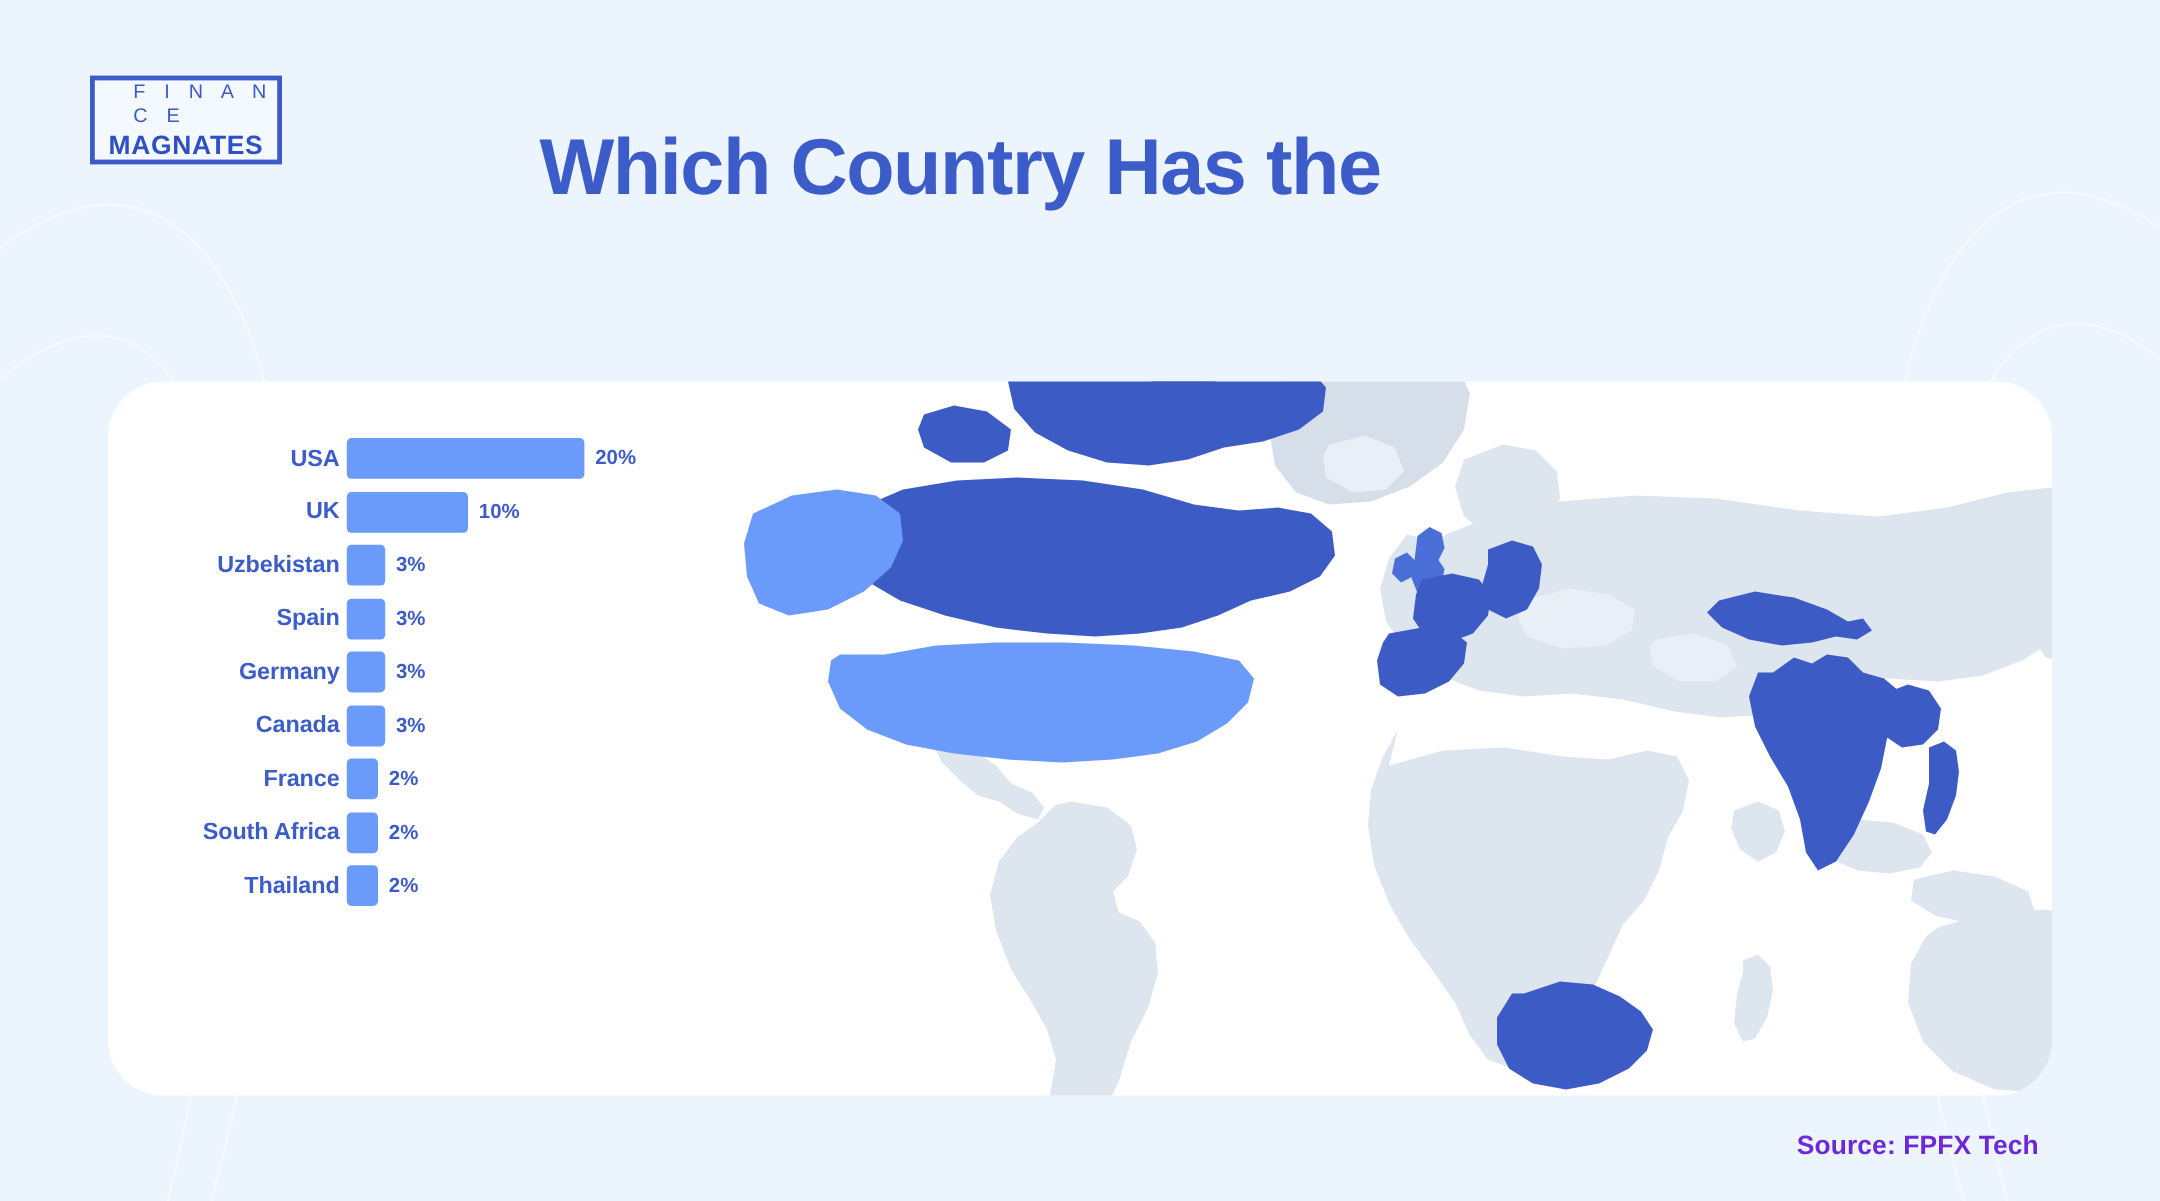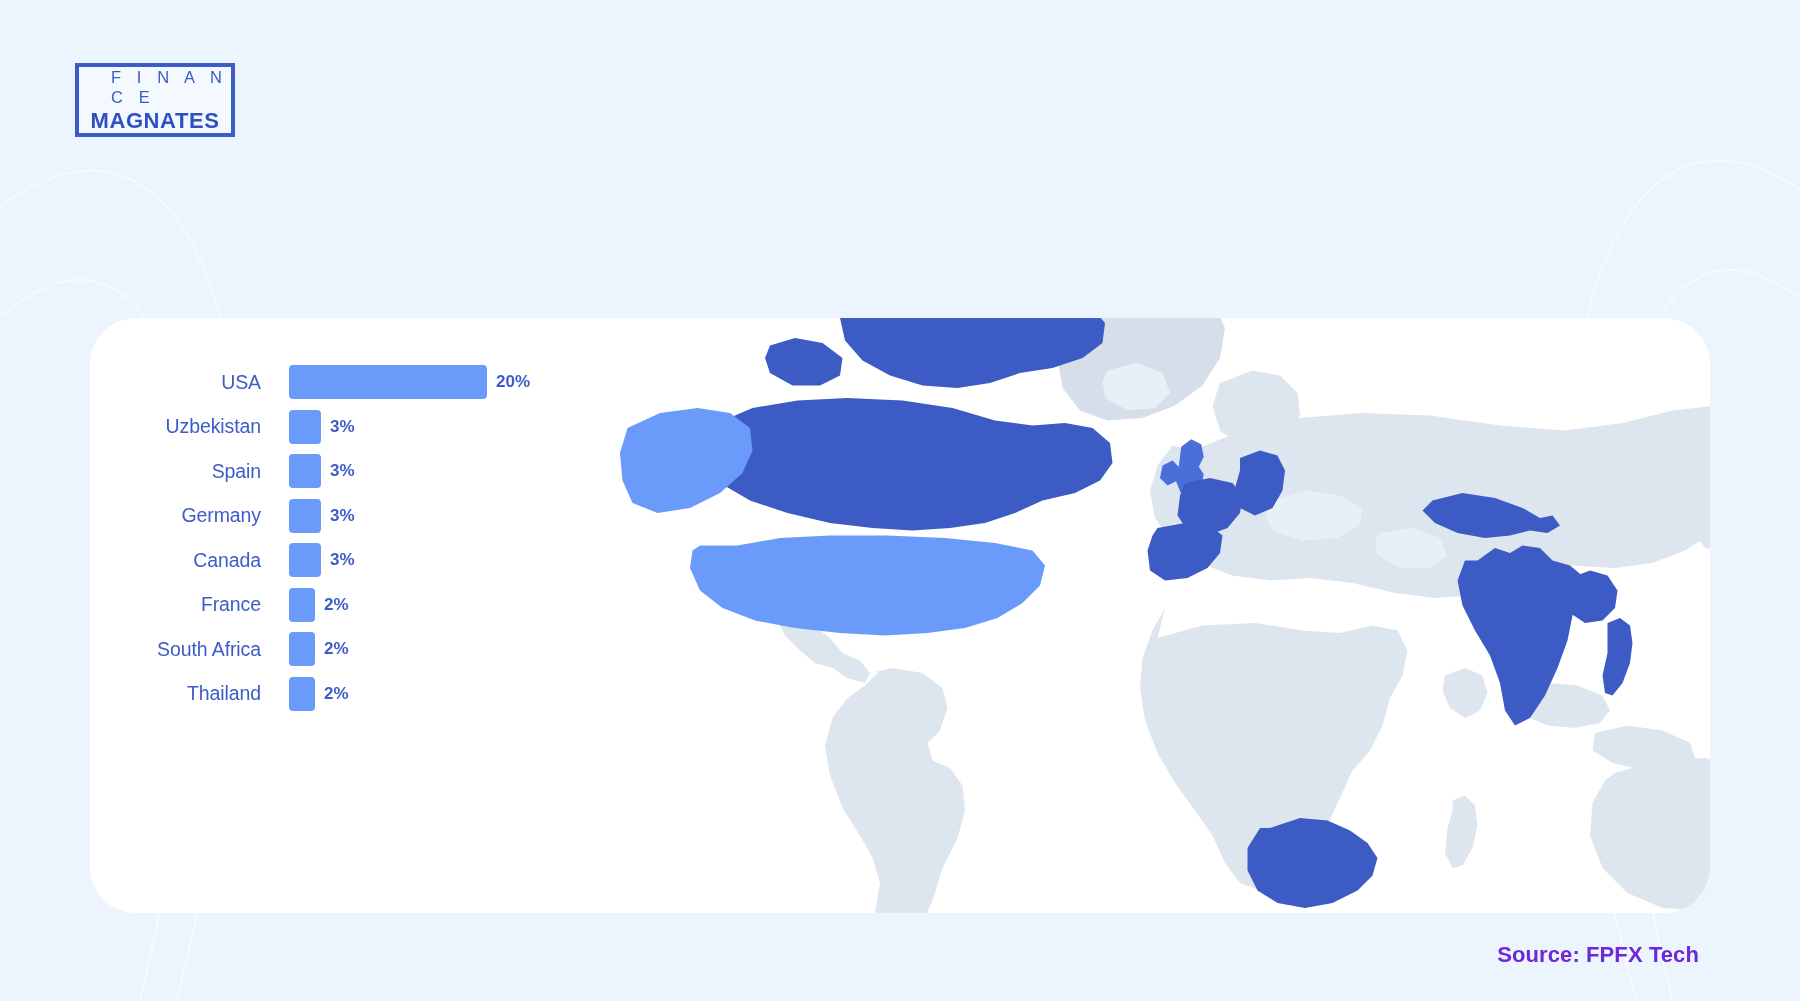--- a/index.html
+++ b/index.html
@@ -84,22 +84,22 @@
     position: absolute; left: 0; top: 0;
     width: 470px; height: 595px;
     padding-top: 42px; box-sizing: border-box;
   }
   .row {
     display: flex; align-items: center;
     height: 44.5px;
   }
   .row .cat {
     width: 199px; text-align: right;
-    padding-right: 28px; box-sizing: border-box;
-    color: #3c5cc9; font-size: 19.5px; font-weight: 400;
+    padding-right: 6px; box-sizing: border-box;
+    color: #3c5cc9; font-size: 19.5px; font-weight: 700;
     letter-spacing: -.1px; white-space: nowrap;
   }
   .row .bar {
     height: 34px; background: #6b9bfa;
     border-radius: 4px; flex: none;
   }
   .row .val {
     color: #3c5cc9; font-size: 17px; font-weight: 700;
     padding-left: 9px; white-space: nowrap;
   }
@@ -120,20 +120,21 @@
   <div class="swoosh sw2"></div>
   <div class="swoosh sw3"></div>
   <div class="swoosh sw4"></div>
 
   <div id="logo">
     <div class="l1">F I N A N C E</div>
     <div class="l2">MAGNATES</div>
   </div>
 
   <div id="title">
+    <div>Which Country Has the</div>
   </div>
 
   <div id="card">
 
     <div id="map">
       <svg viewBox="0 0 1000 560" xmlns="http://www.w3.org/2000/svg">
         <g fill="#dde5ee">
 
           <path d="M232 330 l26 -6 24 4 16 12 4 16 -6 18 -10 10 4 14 14 6 10 14 2 20 -6 22 -12 24 -8 26 -10 22 -14 18 -12 4 -8 -12 -2 -22 4 -24 -6 -20 -10 -18 -14 -22 -10 -26 -4 -24 6 -22 12 -16 14 -10 12 -12z"></path>
 
@@ -218,20 +219,25 @@
     </div>
 
     <div id="chart">
       <div id="rows">
           <div class="row">
             <div class="cat">USA</div>
             <div class="bar" style="width: 198px; background: rgb(107, 155, 250);"></div>
             <div class="val">20%</div>
           </div>
           <div class="row">
+            <div class="cat">UK</div>
+            <div class="bar" style="width: 101px; background: rgb(107, 155, 250);"></div>
+            <div class="val">10%</div>
+          </div>
+          <div class="row">
             <div class="cat">Uzbekistan</div>
             <div class="bar" style="width: 32px; background: rgb(107, 155, 250);"></div>
             <div class="val">3%</div>
           </div>
           <div class="row">
             <div class="cat">Spain</div>
             <div class="bar" style="width: 32px; background: rgb(107, 155, 250);"></div>
             <div class="val">3%</div>
           </div>
           <div class="row">

